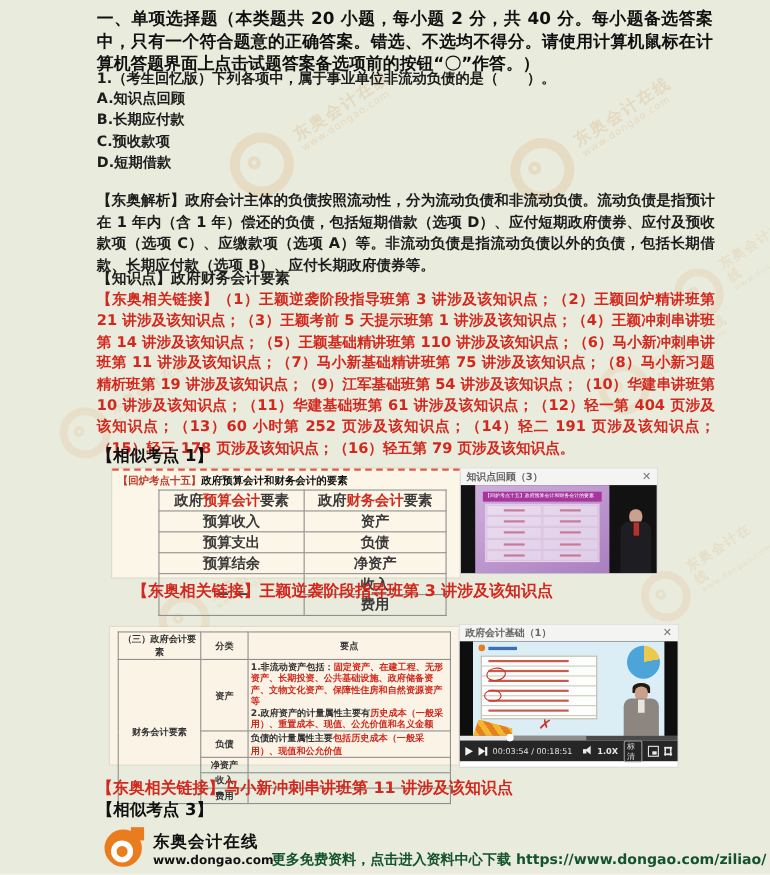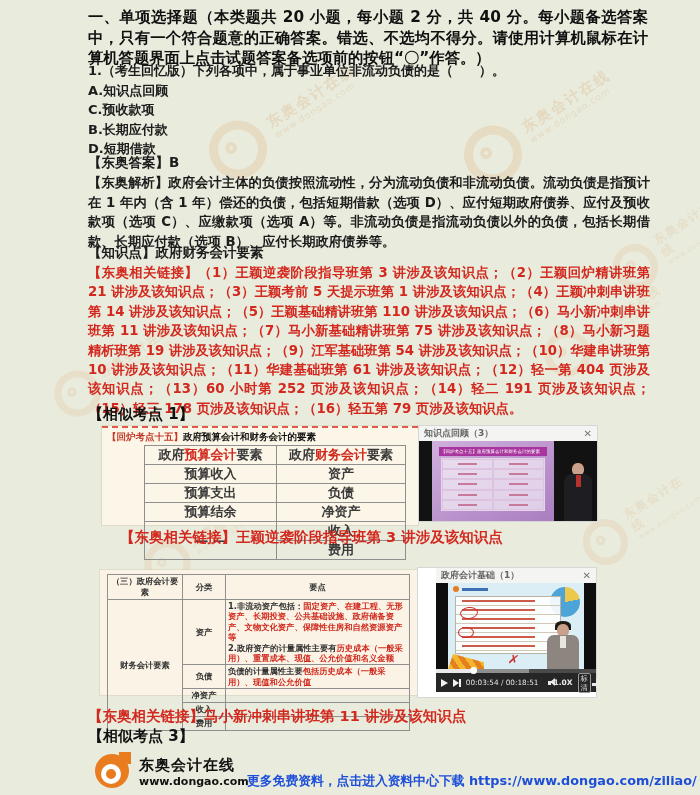--- a/index.html
+++ b/index.html
@@ -53,21 +53,21 @@
   .panel2{position:absolute;left:12px;top:3px;width:317px;height:125px;background:#fbf4e6;box-shadow:0 0 0 1px rgba(200,190,160,.3);}
   table.t2{border-collapse:collapse;margin:4px auto 0 auto;width:303px;}
   table.t2 td,table.t2 th{border:1px solid #8f8f8f;font-size:8.3px;font-weight:600;color:#333;padding:1px 2px;vertical-align:middle;}
   table.t2 th{text-align:center;height:12px;}
   table.t2 .c-label{width:70px;text-align:center;}
   table.t2 .c-cls{width:38px;text-align:center;}
   table.t2 .c-pt{line-height:10.4px;text-align:left;}
   table.t2 .red{color:#d02a1e;}
   table.t2 .rb{color:#d02a1e;font-weight:700;text-align:center;}
   table.t2 .thin{height:11px;}
-  .vwin2{left:329px;top:0px;width:180px;height:131px;padding-left:18px;}
+  .vwin2{left:329px;top:0px;width:200px;height:131px;}
   .vbody2{position:relative;height:86px;background:#0e0e0e;overflow:hidden;}
   .slide2{position:absolute;left:12px;right:12px;top:0;bottom:0;background:#dbeef6;}
   .s2-logo{position:absolute;left:5px;top:3px;width:6px;height:6px;border-radius:50%;background:#e87c1e;}
   .s2-line{position:absolute;left:14px;top:5px;width:26px;height:2.5px;background:#3d6fb4;}
   .s2-circle{position:absolute;right:4px;top:4px;width:30px;height:30px;border-radius:50%;background:conic-gradient(#ecc94b 0 22%,#4da4d8 22% 100%);}
   .s2-table{position:absolute;left:7px;top:13px;width:104px;height:56px;background:rgba(255,255,255,.9);border:1px solid #b9b4a4;}
   .s2-row{height:8px;border-bottom:1px solid #cfc9b8;position:relative;}
   .s2-row::after{content:"";position:absolute;left:6%;top:3px;width:70%;height:1.6px;background:#cc5a4a;}
   .s2-scribble{position:absolute;left:12px;top:24px;width:16px;height:10px;border:1.4px solid #d0302a;border-radius:50%;transform:rotate(-8deg);}
   .s2-scribble2{position:absolute;left:10px;top:44px;width:14px;height:9px;border:1.4px solid #d0302a;border-radius:50%;}
@@ -105,21 +105,21 @@
     linear-gradient(#e9e9e9,#e9e9e9) left bottom/1.5px 4px no-repeat,
     linear-gradient(#e9e9e9,#e9e9e9) right bottom/4px 1.5px no-repeat,
     linear-gradient(#e9e9e9,#e9e9e9) right bottom/1.5px 4px no-repeat;}
   
   .f-logo{position:absolute;left:95px;top:752px;width:38px;height:38px;}
   .f-logo .disc{position:absolute;left:0;top:2px;width:34px;height:34px;border-radius:50%;background:#e87c1e;}
   .f-logo .flag{position:absolute;right:2px;top:0;width:12px;height:12px;background:#e87c1e;}
   .f-logo .donut{position:absolute;left:6px;top:12px;width:10px;height:10px;border:5px solid #fff;border-radius:50%;}
   .f-brand{left:139px;top:756px;font-size:15px;font-weight:700;color:#111;letter-spacing:1px;}
   .f-url{left:139px;top:775px;font-size:11px;font-weight:700;color:#111;}
-  .f-promo{left:247px;top:773px;font-size:12.8px;font-weight:600;color:#1d4ed8;white-space:nowrap;}
+  .f-promo{left:247px;top:773px;font-size:12.8px;font-weight:600;color:#14532d;white-space:nowrap;}
 </style>
 </head>
 <body>
 
 <div class="page">
 
   <div class="wm" style="left:200px;top:90px;">
       <div class="ring"></div>
       <div class="wtxt">
         <span class="w1">东奥会计在线</span>
@@ -169,25 +169,24 @@
       </div>
     </div>
 
   <div class="layer">
 
     <div class="abs hdr">一、单项选择题（本类题共 20 小题，每小题 2 分，共 40 分。每小题备选答案中，只有一个符合题意的正确答案。错选、不选均不得分。请使用计算机鼠标在计算机答题界面上点击试题答案备选项前的按钮“〇”作答。）</div>
 
     <div class="abs stem">1.（考生回忆版）下列各项中，属于事业单位非流动负债的是（　　）。</div>
     <div class="abs opts">
       <div>A.知识点回顾</div>
+      <div>B.长期应付款</div>
       <div>C.预收款项</div>
-      <div>B.长期应付款</div>
       <div>D.短期借款</div>
     </div>
-    <div class="abs ans">【东奥答案】B</div>
     <div class="abs ana">【东奥解析】政府会计主体的负债按照流动性，分为流动负债和非流动负债。流动负债是指预计在 1 年内（含 1 年）偿还的负债，包括短期借款（选项 D）、应付短期政府债券、应付及预收款项（选项 C）、应缴款项（选项 A）等。非流动负债是指流动负债以外的负债，包括长期借款、长期应付款（选项 B）、应付长期政府债券等。</div>
     <div class="abs kp">【知识点】政府财务会计要素</div>
     <div class="abs links">【东奥相关链接】（1）王颖逆袭阶段指导班第 3 讲涉及该知识点；（2）王颖回炉精讲班第 21 讲涉及该知识点；（3）王颖考前 5 天提示班第 1 讲涉及该知识点；（4）王颖冲刺串讲班第 14 讲涉及该知识点；（5）王颖基础精讲班第 110 讲涉及该知识点；（6）马小新冲刺串讲班第 11 讲涉及该知识点；（7）马小新基础精讲班第 75 讲涉及该知识点；（8）马小新习题精析班第 19 讲涉及该知识点；（9）江军基础班第 54 讲涉及该知识点；（10）华建串讲班第 10 讲涉及该知识点；（11）华建基础班第 61 讲涉及该知识点；（12）轻一第 404 页涉及该知识点；（13）60 小时第 252 页涉及该知识点；（14）轻二 191 页涉及该知识点；（15）轻三 178 页涉及该知识点；（16）轻五第 79 页涉及该知识点。</div>
 
     <div class="abs simh" style="left:88px;top:405px;">【相似考点 1】</div>
 
     <div class="blk" style="top:425px;height:101px;">
       <div class="panel1">
         <div class="p1-title">
           <span class="tag">【回炉考点十五】</span><span>政府预算会计和财务会计的要素</span>

